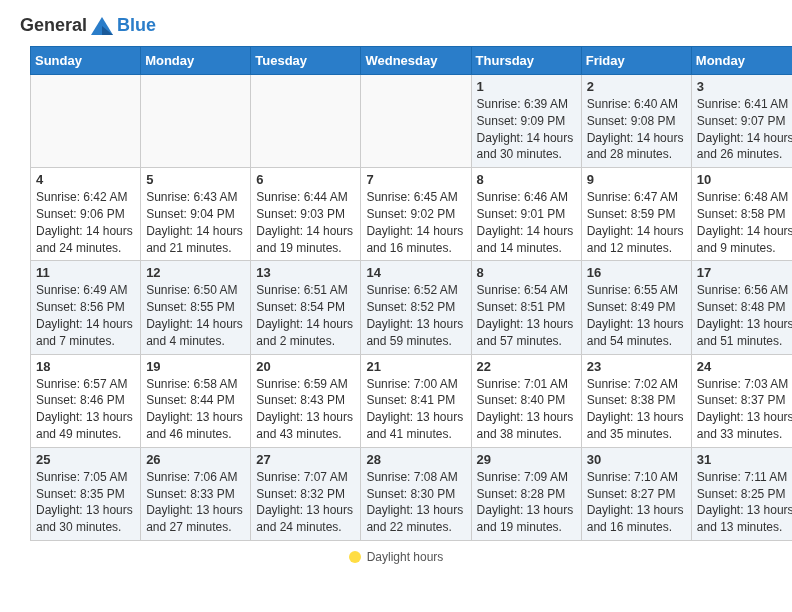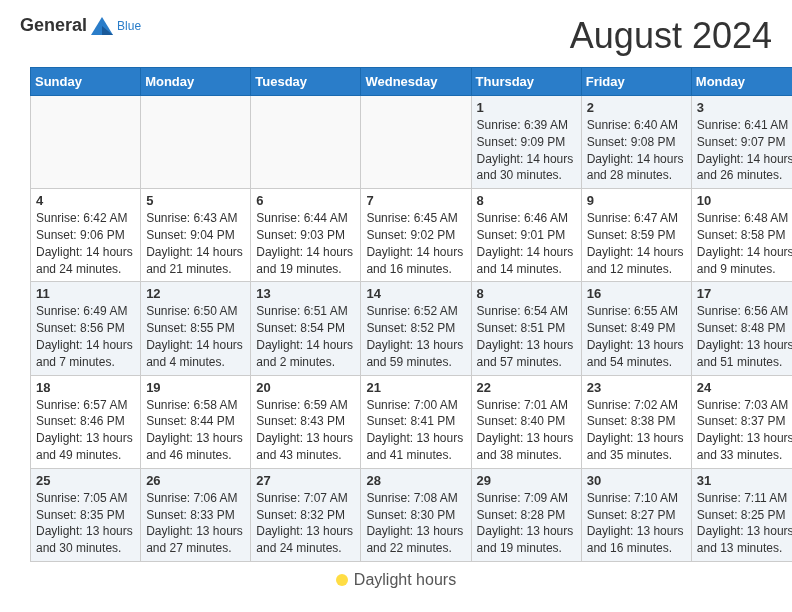--- a/index.html
+++ b/index.html
@@ -78,21 +78,21 @@
       line-height: 1.4;
     }
     .empty-cell {
       background-color: #f9f9f9 !important;
     }
     .footer {
       display: flex;
       justify-content: center;
       align-items: center;
       padding: 4px 0;
-      font-size: 16px;
+      font-size: 12px;
       color: #555;
     }
     .footer-dot {
       width: 12px;
       height: 12px;
       background: #ffdd44;
       border-radius: 50%;
       display: inline-block;
       margin-right: 6px;
     }
@@ -100,24 +100,23 @@
 </head>
 <body>
 
 <div class="header">
   <div class="logo">
     <span style="font-size:18px;font-weight:bold;color:#333;">General</span>
     <svg width="22" height="18" viewBox="0 0 22 18">
       <polygon points="0,18 11,0 22,18" fill="#2a7dc9"></polygon>
       <polygon points="11,9 22,18 11,18" fill="#1a5a9a"></polygon>
     </svg>
-    <span style="font-size:12px;font-weight:normal;color:#2a7dc9;">Blue</span>
+    <span style="font-size:18px;font-weight:bold;color:#2a7dc9;">Blue</span>
   </div>
   <div class="title-block">
-    <div class="month-title">August 2024</div>
   </div>
 </div>
 
 <div class="calendar-container">
   <table>
     <thead>
       <tr>
         <th>Sunday</th>
         <th>Monday</th>
         <th>Tuesday</th>

